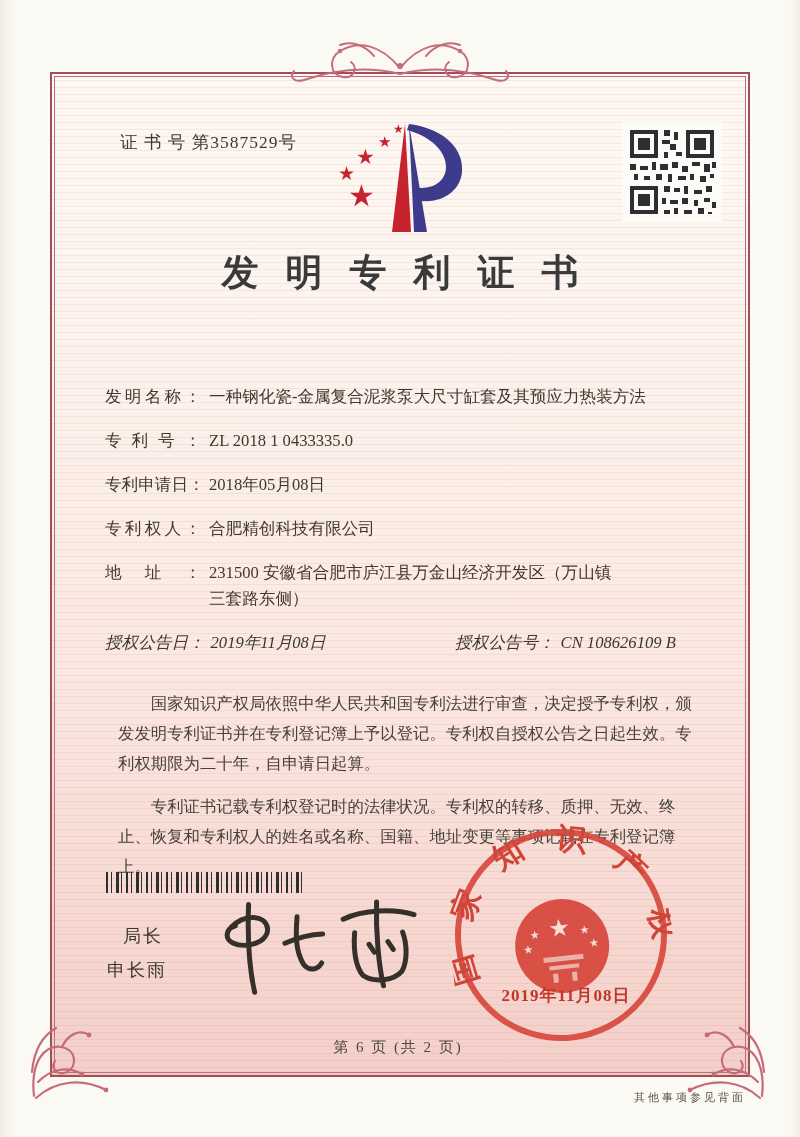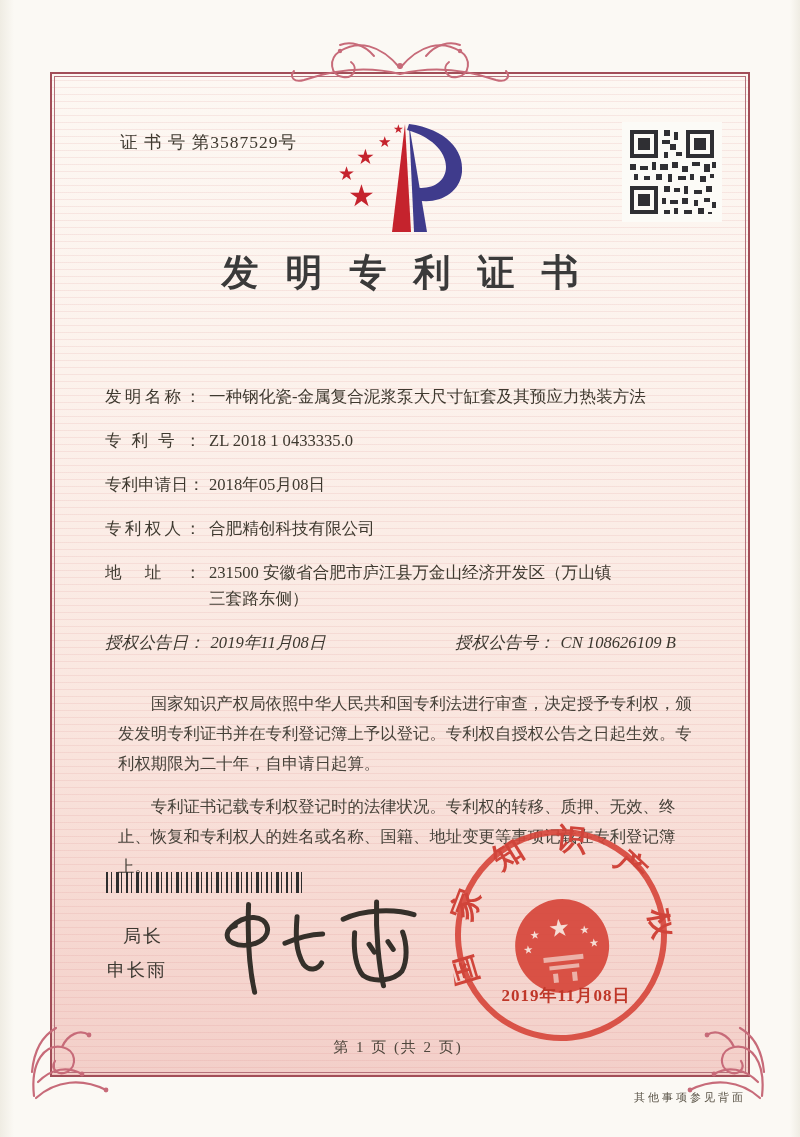--- a/index.html
+++ b/index.html
@@ -241,15 +241,15 @@
     <text x="138" y="126" font-size="11" fill="#f6ddd5" font-family="DejaVu Sans, sans-serif">★</text>
     <rect x="91" y="132" width="40" height="5" fill="#f0c9c0" opacity="0.8"></rect>
     <rect x="96" y="141" width="30" height="4" fill="#f0c9c0" opacity="0.8"></rect>
     <rect x="99" y="149" width="5" height="9" fill="#f0c9c0" opacity="0.8"></rect>
     <rect x="118" y="149" width="5" height="9" fill="#f0c9c0" opacity="0.8"></rect>
   </g>
 </svg>
 
 <div class="abs sealdate">2019年11月08日</div>
 
-<div class="abs pageinfo">第 1 页 (共 2 页)</div>
+<div class="abs pageinfo">第 6 页 (共 2 页)</div>
 
 <div class="abs backnote">其他事项参见背面</div>
 
 </body></html>

